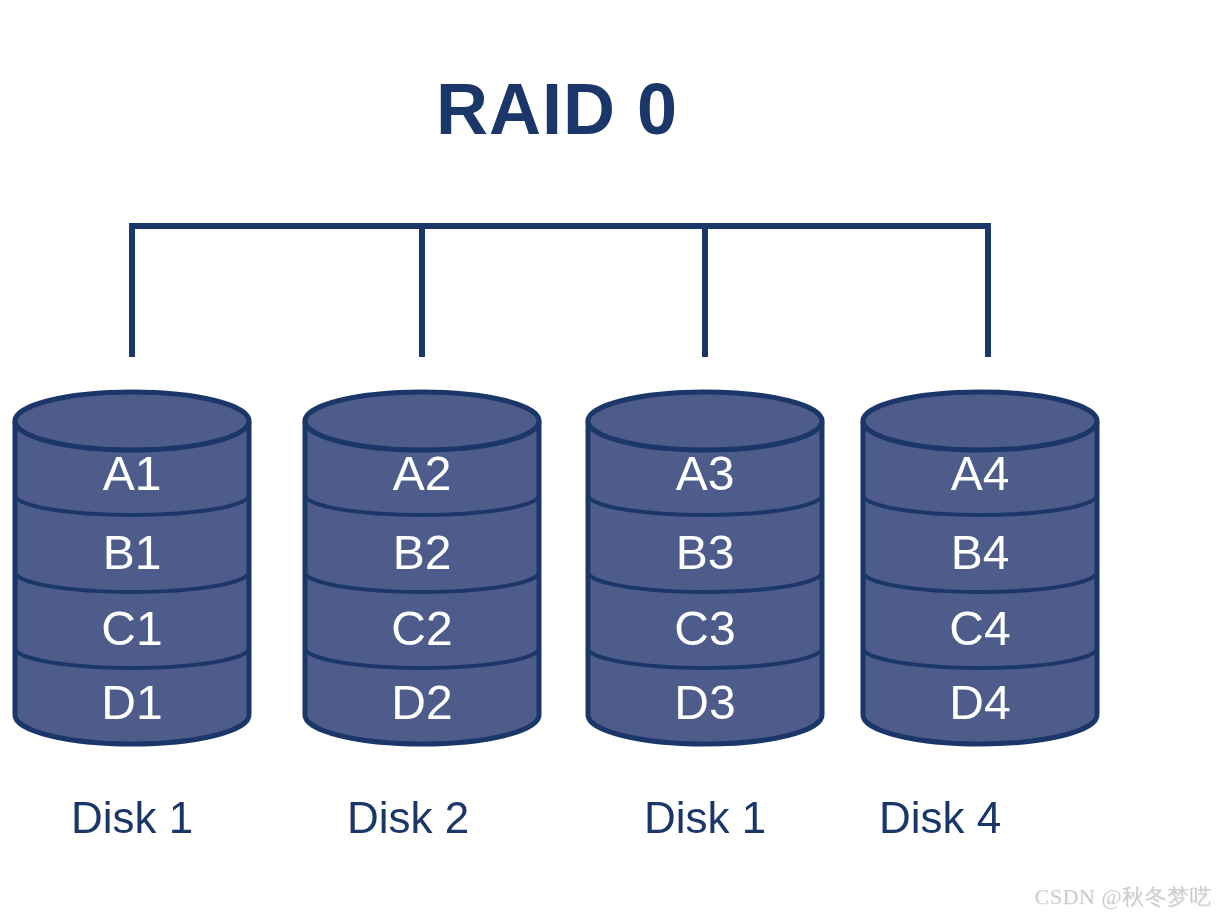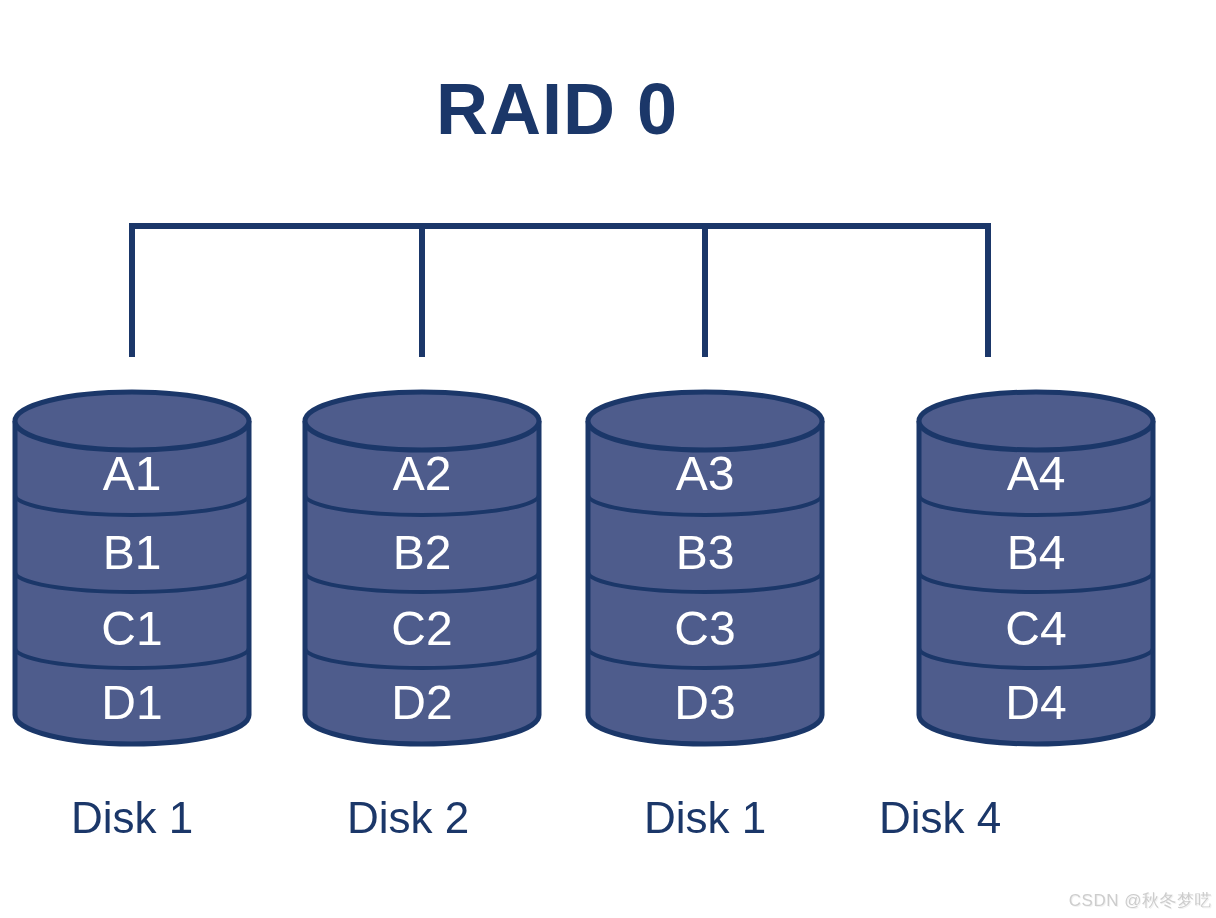--- a/index.html
+++ b/index.html
@@ -50,21 +50,21 @@
   
   .disk {
     position: absolute;
     top: 383px;
     width: 240px;
     height: 368px;
   }
   .d1 { left: 12px; }
   .d2 { left: 302px; }
   .d3 { left: 585px; text-align: center; }
-  .d4 { left: 916px; }
+  .d4 { left: 860px; }
 
   .cyl-body {
     fill: #4e5c8c;
     stroke: #1b3769;
     stroke-width: 5;
   }
   .cyl-top {
     fill: #4e5c8c;
     stroke: #1b3769;
     stroke-width: 5;
@@ -92,24 +92,25 @@
   }
   .l1 { left: 12px; text-align: center; }
   .l2 { left: 288px; }
   .l3 { left: 585px; }
   .l4 { left: 820px; }
 
   .watermark {
     position: absolute;
     right: 4px;
     bottom: 6px;
-    font-size: 17px;
+    font-size: 22px;
     letter-spacing: 0.5px;
     color: #cdcdcd;
     text-shadow: 1px 1px 0 #f2f2f2;
+    font-family: Liberation Serif, serif;
   }
 </style>
 </head>
 <body>
 
 <div class="canvas">
 
   <h1 class="title">RAID 0</h1>
 
   <div class="bracket-h"></div>

